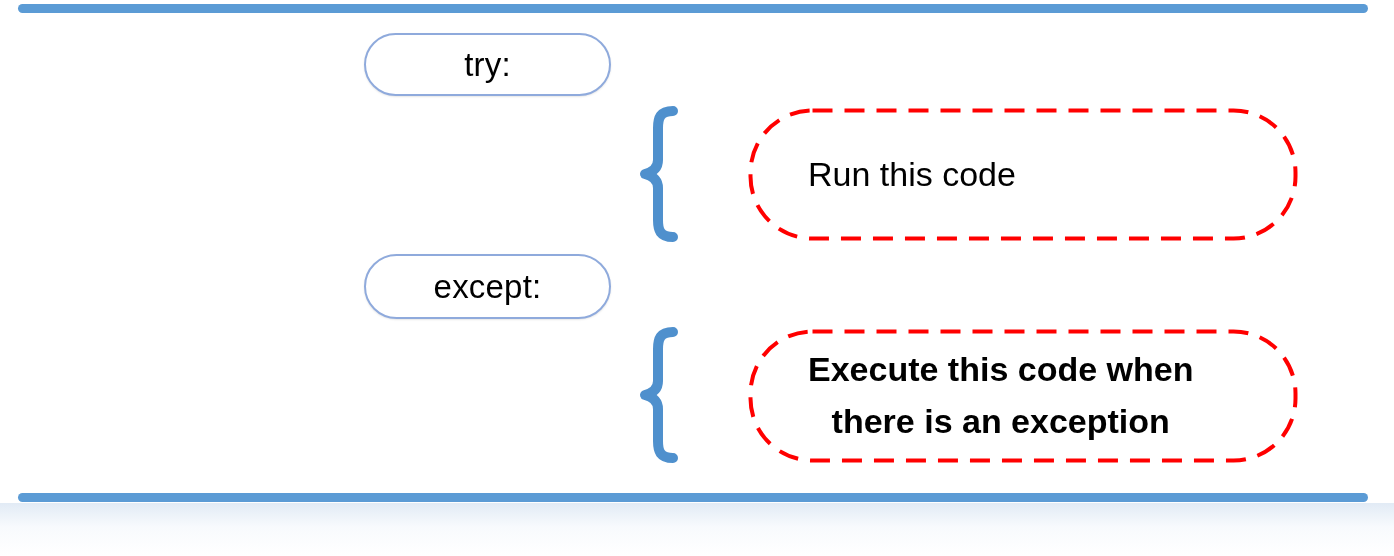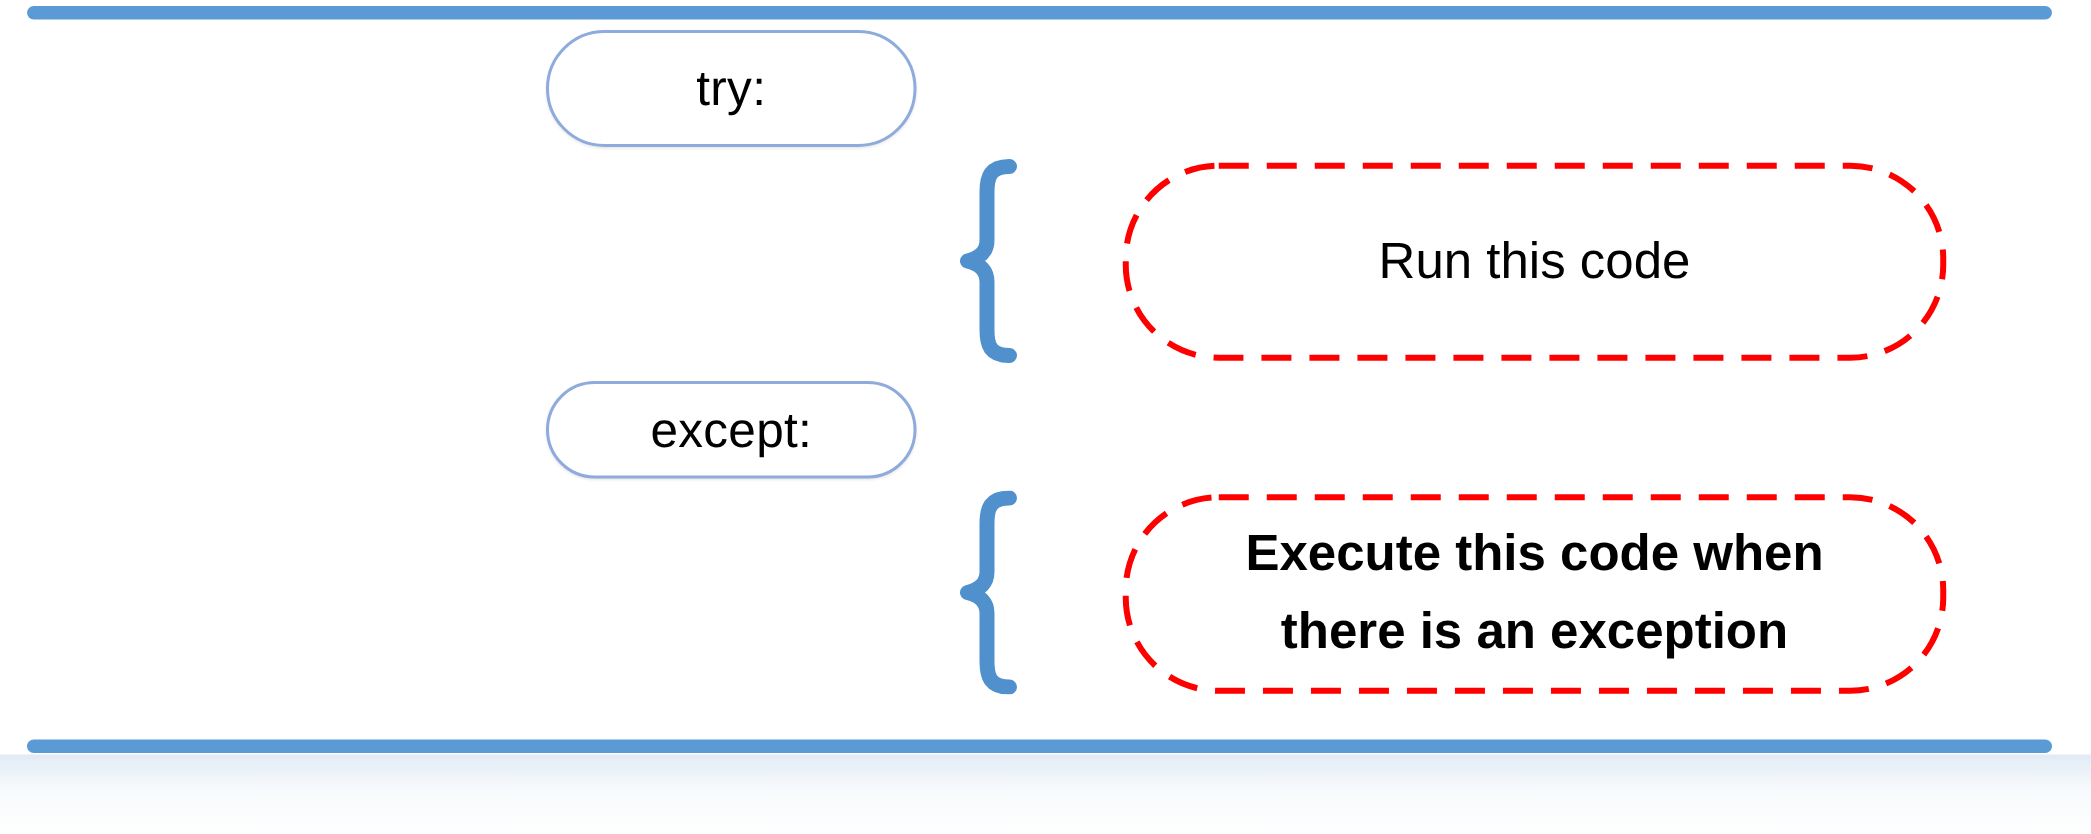--- a/index.html
+++ b/index.html
@@ -48,42 +48,41 @@
     border: 2px solid #8faadc;
     border-radius: 999px;
     display: flex;
     align-items: center;
     justify-content: center;
     color: #000000;
     font-size: 33px;
     letter-spacing: 0.2px;
     box-shadow: 0 1px 2px rgba(0,0,0,0.10);
   }
-  .keyword-pill.try    { left: 364px; top: 20px;  width: 247px; height: 78px; }
+  .keyword-pill.try    { left: 364px; top: 33px;  width: 247px; height: 63px; }
   .keyword-pill.except { left: 364px; top: 254px; width: 247px; height: 65px; align-items: center; }
 
   
   .brace {
     position: absolute;
     width: 46px;
     height: 136px;
     color: #4f90cd;
   }
   .brace.brace-try    { left: 636px; top: 106px; }
   .brace.brace-except { left: 636px; top: 327px; }
   .brace svg { display: block; width: 100%; height: 100%; }
 
   
   .dashed-box {
     position: absolute;
     box-sizing: border-box;
     background: transparent;
     display: flex;
     align-items: center;
-    justify-content: center;
     padding: 0 60px;
   }
   .dashed-box .dash-outline {
     position: absolute;
     inset: 0;
     pointer-events: none;
   }
   .dashed-box .dash-outline svg { display: block; width: 100%; height: 100%; }
   .dashed-box .box-text {
     position: relative;

